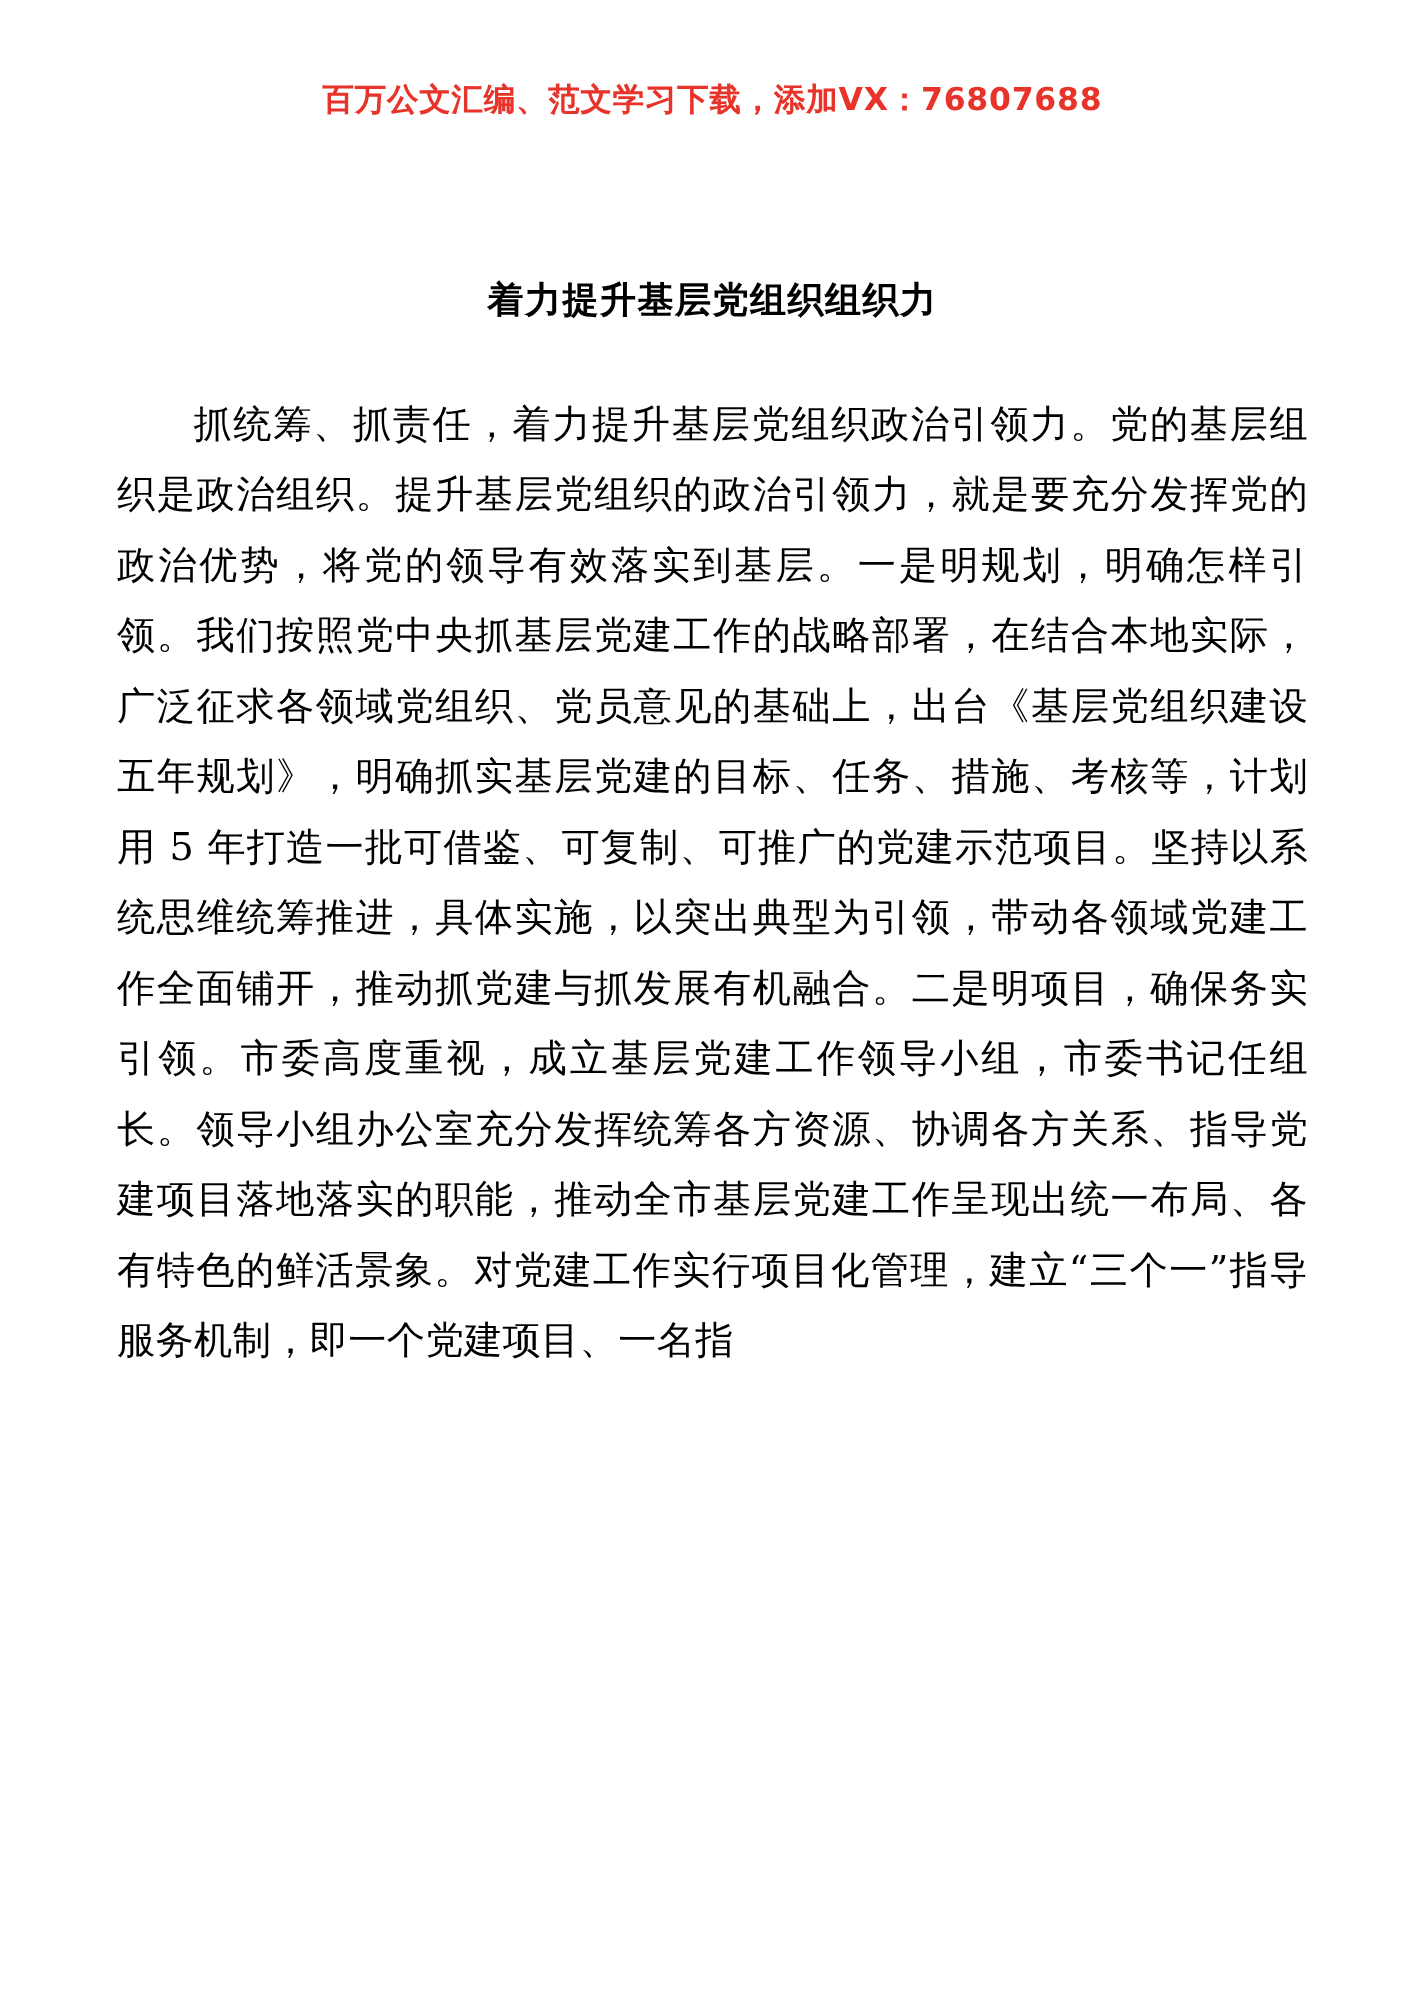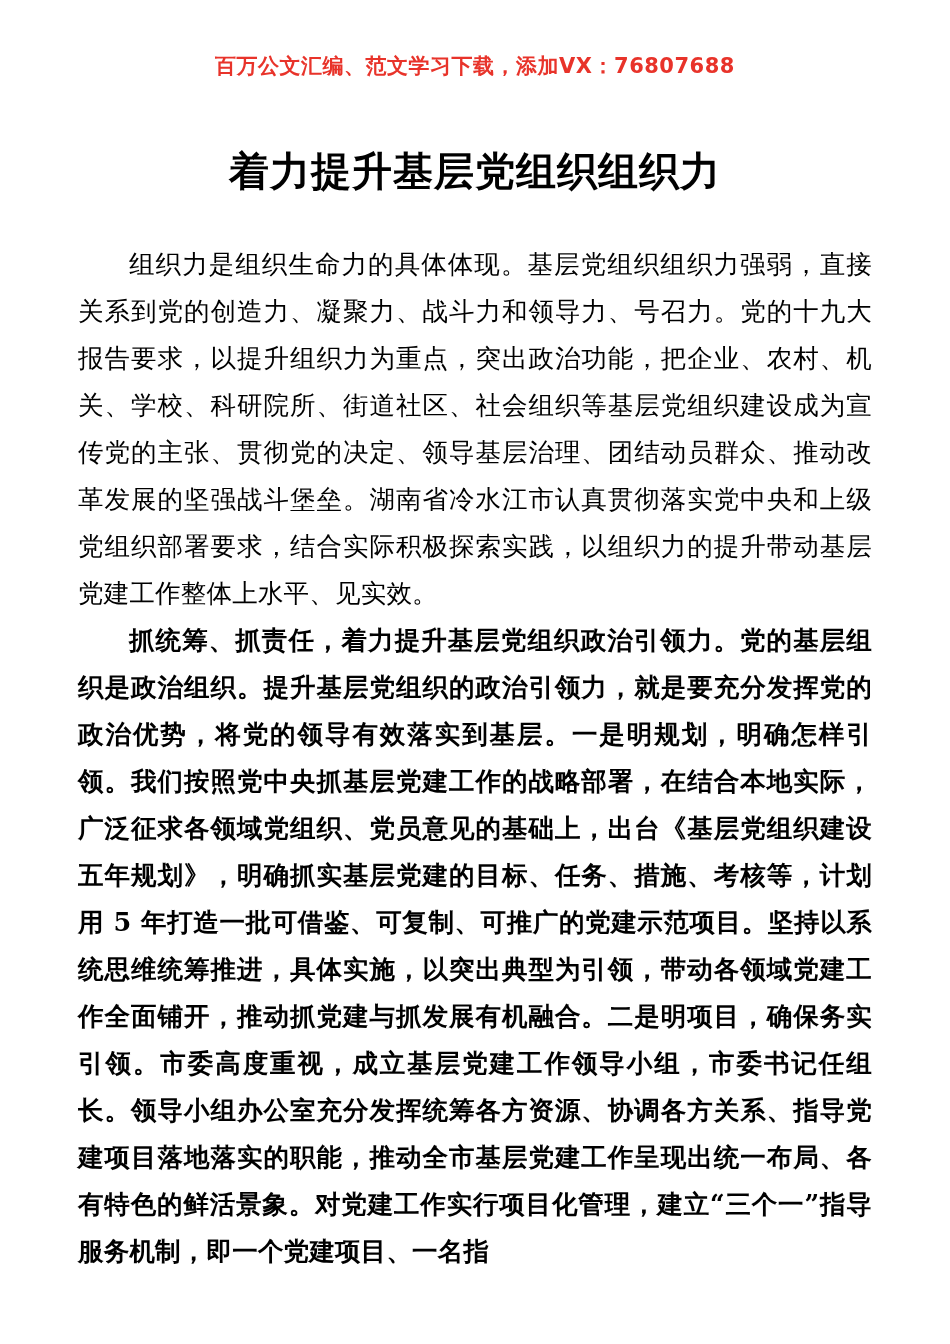--- a/index.html
+++ b/index.html
@@ -28,23 +28,23 @@
     font-size: 21px;
     font-weight: 700;
     letter-spacing: 0.5px;
     padding-top: 54px;
     line-height: 1.2;
   }
   .doc-title {
     text-align: center;
     font-family: "DejaVu Sans", "Liberation Sans", sans-serif;
     font-weight: 700;
-    font-size: 40px;
+    font-size: 24px;
     letter-spacing: 1px;
-    margin-top: 66px;
+    margin-top: 106px;
     line-height: 1.3;
   }
   .body-text {
     margin-top: 44px;
   }
   .para {
     font-family: "DejaVu Serif", "Liberation Serif", serif;
     font-size: 25.5px;
     line-height: 47px;
     text-align: justify;
@@ -61,17 +61,16 @@
 </head>
 <body>
 
 <div class="page">
 
   <div class="ad-banner">百万公文汇编、范文学习下载，添加VX：76807688</div>
 
   <h1 class="doc-title">着力提升基层党组织组织力</h1>
 
   <div class="body-text">
-    <p class="para">组织力是组织生命力的具体体现。基层党组织组织力强弱，直接关系到党的创造力、凝聚力、战斗力和领导力、号召力。党的十九大报告要求，以提升组织力为重点，突出政治功能，把企业、农村、机关、学校、科研院所、街道社区、社会组织等基层党组织建设成为宣传党的主张、贯彻党的决定、领导基层治理、团结动员群众、推动改革发展的坚强战斗堡垒。湖南省冷水江市认真贯彻落实党中央和上级党组织部署要求，结合实际积极探索实践，以组织力的提升带动基层党建工作整体上水平、见实效。</p>
     <p class="para">抓统筹、抓责任，着力提升基层党组织政治引领力。党的基层组织是政治组织。提升基层党组织的政治引领力，就是要充分发挥党的政治优势，将党的领导有效落实到基层。一是明规划，明确怎样引领。我们按照党中央抓基层党建工作的战略部署，在结合本地实际，广泛征求各领域党组织、党员意见的基础上，出台《基层党组织建设五年规划》，明确抓实基层党建的目标、任务、措施、考核等，计划用 5 年打造一批可借鉴、可复制、可推广的党建示范项目。坚持以系统思维统筹推进，具体实施，以突出典型为引领，带动各领域党建工作全面铺开，推动抓党建与抓发展有机融合。二是明项目，确保务实引领。市委高度重视，成立基层党建工作领导小组，市委书记任组长。领导小组办公室充分发挥统筹各方资源、协调各方关系、指导党建项目落地落实的职能，推动全市基层党建工作呈现出统一布局、各有特色的鲜活景象。对党建工作实行项目化管理，建立“三个一”指导服务机制，即一个党建项目、一名指</p>
   </div>
 
 </div>
 
 </body></html>

